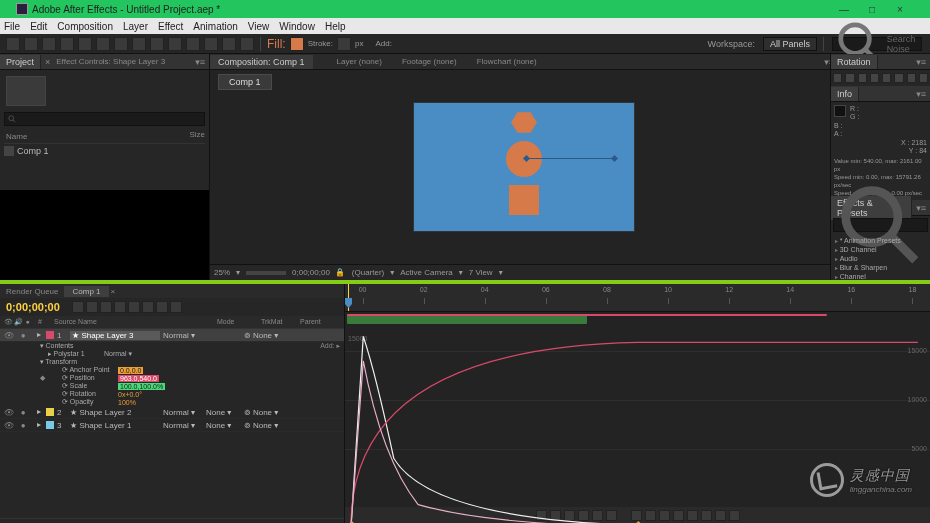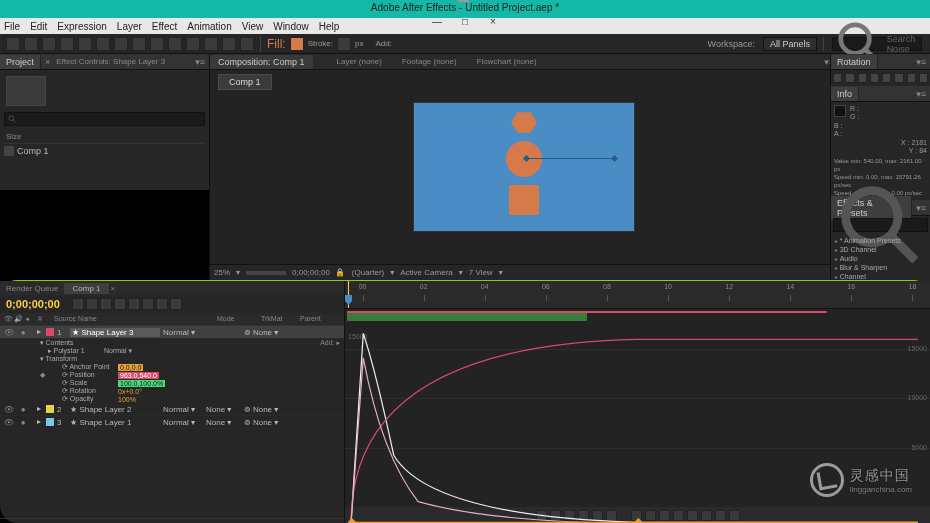--- a/index.html
+++ b/index.html
@@ -1,17 +1,17 @@
 <!DOCTYPE html>
 <html><head>
 <meta charset="utf-8">
 <style>
   * { box-sizing: border-box; margin: 0; padding: 0; font-family: "Segoe UI", Tahoma, sans-serif; }
   body { background: #000; width: 930px; height: 523px; overflow: hidden; color: #b8b8b8; font-size: 9px; }
-  .titlebar { height: 18px; background: #14b8a6; color: #222; display: flex; align-items: center; padding: 0 16px; font-size: 10px; flex-direction: column; }
+  .titlebar { height: 18px; background: #22c55e; color: #222; display: flex; align-items: center; padding: 0 16px; font-size: 10px; }
   .titlebar .appicon { width: 12px; height: 12px; background: #2a1f3d; margin-right: 4px; border: 1px solid #999; }
   .titlebar .spacer { flex: 1; }
   .winbtns { display: flex; gap: 0; }
   .winbtns div { width: 28px; height: 16px; display: flex; align-items: center; justify-content: center; font-size: 10px; color: #333; }
   .menubar { height: 16px; background: #e8e8e8; color: #222; display: flex; align-items: center; padding: 0 4px; font-size: 10px; gap: 10px; }
   .toolbar { height: 20px; background: #262626; border-bottom: 1px solid #111; display: flex; align-items: center; padding: 0 6px; gap: 4px; }
   .toolbar .tool { width: 14px; height: 14px; background: #3a3a3a; border: 1px solid #222; }
   .toolbar .sep { width: 1px; height: 14px; background: #444; margin: 0 2px; }
   .toolbar .rightlabel { margin-left: auto; font-size: 9px; color: #999; }
   .toolbar .dropdown { background: #2e2e2e; border: 1px solid #111; padding: 1px 6px; font-size: 9px; color: #ccc; margin-left: 4px; }
@@ -47,21 +47,21 @@
   .previewctrl { height: 16px; display: flex; align-items: center; justify-content: center; gap: 3px; padding: 2px; }
   .previewctrl .pbtn { width: 10px; height: 10px; background: #444; border:1px solid #222;}
   .infopanel { padding: 3px; font-size: 7px; line-height: 1.2; color: #999; }
   .infopanel .sw { width: 12px; height: 12px; background: #111; border: 1px solid #444; float: left; margin-right: 4px; }
   .fxlist { flex: 1; overflow: hidden; padding: 2px; }
   .fxlist .fxitem { padding: 1px 2px; color: #aaa; font-size:7px; white-space:nowrap;}
   .fxlist .fxitem:before { content: "▸ "; color: #777; font-size:6px;}
   .minipanel { border-top:1px solid #111; padding:2px;}
   .minipanel .mphead { font-size:8px; color:#aaa; padding:1px 2px;}
   
-  .bottom { position:absolute; left:0; right:0; top:280px; bottom:0; background:#262626; display:flex; border-top:1px solid #84cc16;border-radius:17px;}
+  .bottom { position:absolute; left:0; right:0; top:280px; bottom:0; background:#262626; display:flex; border-top:4px solid #84cc16;}
   .tlleft { width:345px; border-right:1px solid #111; display:flex; flex-direction:column;}
   .tltabs { height:14px; background:#2a2a2a; display:flex; align-items:center; font-size:8px;}
   .tltabs .tlt { padding:1px 8px; background:#3e3e3e;}
   .timecode { color:#ffd040; font-size:11px; font-weight:bold; padding:3px 6px;}
   .tltools { display:flex; gap:2px; padding:2px 6px;}
   .tltools .tlb { width:12px; height:12px; background:#3a3a3a; border:1px solid #222;}
   .layerarea { flex:1; overflow:hidden; font-size:8px;}
   .layerhdr { display:flex; background:#2a2a2a; padding:2px 4px; color:#888; font-size:7px; gap:4px; border-bottom:1px solid #333;}
   .layerrow { display:flex; align-items:center; padding:1px 4px; gap:3px; border-bottom:1px solid #2a2a2a;}
   .layerrow.sel { background:#404040;}
@@ -81,21 +81,21 @@
   .ctihead { position:absolute; top:14px; left:0px; width:7px; height:10px; background:#4a8cc4; clip-path:polygon(0 0,100% 0,100% 60%,50% 100%,0 60%);}
   .grapharea { flex:1; background:#232323; position:relative;}
   .grid { position:absolute; inset:0;}
   .gline { position:absolute; left:0; right:0; height:1px; background:#2e2e2e;}
   .gvlabel { position:absolute; right:3px; font-size:7px; color:#666;}
   .barsarea { position:absolute; top:0; left:0; right:0; height:14px;}
   .bar { position:absolute; height:10px; top:2px; border-radius:1px;}
   .graphsvg { position:absolute; inset:0; }
   .graphfoot { height:16px; background:#2a2a2a; display:flex; align-items:center; justify-content:center; gap:3px;}
   .graphfoot .gfb { width:11px; height:11px; background:#3a3a3a; border:1px solid #222;}
-  .watermark { position:absolute; right:18px; bottom:26px; color:rgba(255,255,255,0.55); font-size:16px; display:flex; align-items:center; gap:6px; text-shadow:0 0 2px #000;}
+  .watermark { position:absolute; right:18px; bottom:26px; color:rgba(255,255,255,0.55); font-size:16px; display:flex; align-items:center; gap:6px; text-shadow:0 0 2px #000;font-style:italic;}
   .watermark .wmlogo { width:34px; height:34px; border:3px solid rgba(255,255,255,0.55); border-radius:50%; position:relative;}
   .watermark .wmlogo:before { content:""; position:absolute; inset:5px; border-left:3px solid rgba(255,255,255,0.55); border-bottom:3px solid rgba(255,255,255,0.55); transform:rotate(-10deg);}
   .watermark .wmtext .cn { font-size:14px; letter-spacing:1px;}
   .watermark .wmtext .en { font-size:8px; opacity:.8;}
   .topright-container { position:absolute; top:54px; right:0; width:100px; bottom:0;}
 </style>
 </head>
 <body>
 
 <div class="titlebar">
@@ -105,21 +105,21 @@
   <div class="winbtns">
     <div>—</div>
     <div>□</div>
     <div>×</div>
   </div>
 </div>
 
 <div class="menubar">
   <span>File</span>
   <span>Edit</span>
-  <span>Expression</span>
+  <span>Composition</span>
   <span>Layer</span>
   <span>Effect</span>
   <span>Animation</span>
   <span>View</span>
   <span>Window</span>
   <span>Help</span>
 </div>
 
 <div class="toolbar">
   <div class="tool"></div>
@@ -167,20 +167,21 @@
     <div class="projpanel">
       <div class="thumb"></div>
       <div class="projsearch">
         <svg viewBox="0 0 10 10">
             <circle cx="4" cy="4" r="3" fill="none" stroke="#555"></circle>
             <line x1="6" y1="6" x2="9" y2="9" stroke="#555"></line>
           </svg>
       </div>
       <div class="projlist">
         <div class="hdr">
+            <span>Name</span>
             <span>Size</span>
           </div>
         <div class="row">
           <div class="cico"></div>
           <span>Comp 1</span>
         </div>
       </div>
     </div>
   </div>
 

